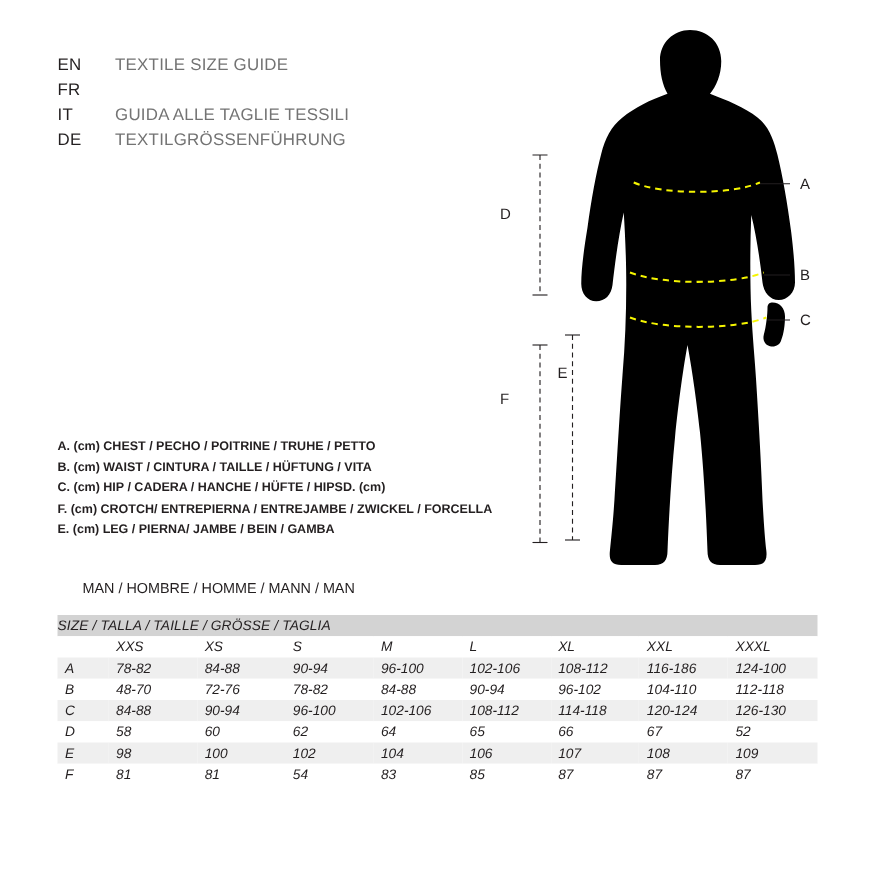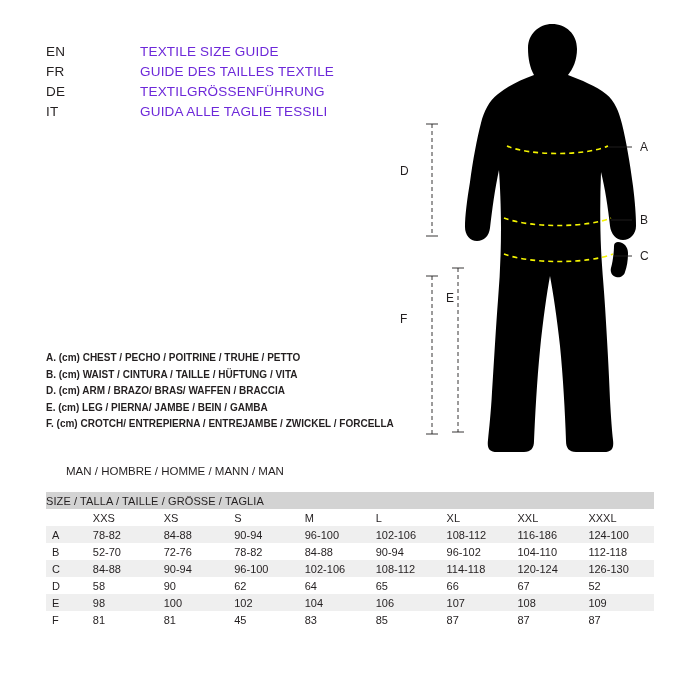--- a/index.html
+++ b/index.html
@@ -35,22 +35,21 @@
     height: 20px;
     font-size: 13.5px;
     letter-spacing: 0.2px;
   }
   .title-lang {
     width: 46px;
     flex: 0 0 46px;
     color: #231f20;
   }
   .title-text {
-    color: #6d28d9;
-    margin-left: 48px;
+    color: #737373;
   }
 
   
   .legend-block {
     position: absolute;
     left: 46px;
     top: 350px;
     width: 420px;
   }
   .legend-line {
@@ -84,20 +83,21 @@
     position: absolute;
     left: 46px;
     top: 492px;
     width: 608px;
   }
   table.size-table {
     border-collapse: collapse;
     width: 608px;
     font-size: 11px;
     color: #231f20;
+    font-style: italic;
   }
   table.size-table td, table.size-table th {
     padding: 0;
     height: 17px;
     font-weight: normal;
     text-align: left;
   }
   .caption-row td {
     background: #d3d3d3;
     height: 18px;
@@ -127,38 +127,37 @@
 
 <div class="page">
 
   <div class="title-block">
     <div class="title-row">
       <span class="title-lang">EN</span>
       <span class="title-text">TEXTILE SIZE GUIDE</span>
     </div>
     <div class="title-row">
       <span class="title-lang">FR</span>
-      <span class="title-text">GUIDE DES TAILLES TEXTILE</span>
+    </div>
+    <div class="title-row">
+      <span class="title-lang">IT</span>
+      <span class="title-text">GUIDA ALLE TAGLIE TESSILI</span>
     </div>
     <div class="title-row">
       <span class="title-lang">DE</span>
       <span class="title-text">TEXTILGRÖSSENFÜHRUNG</span>
     </div>
-    <div class="title-row">
-      <span class="title-lang">IT</span>
-      <span class="title-text">GUIDA ALLE TAGLIE TESSILI</span>
-    </div>
   </div>
 
   <div class="legend-block">
     <div class="legend-line">A. (cm) CHEST / PECHO / POITRINE / TRUHE / PETTO</div>
     <div class="legend-line">B. (cm) WAIST / CINTURA / TAILLE / HÜFTUNG / VITA</div>
-    <div class="legend-line">D. (cm) ARM / BRAZO/ BRAS/ WAFFEN / BRACCIA</div>
+    <div class="legend-line">C. (cm) HIP / CADERA / HANCHE / HÜFTE / HIPSD. (cm)</div>
+    <div class="legend-line">F. (cm) CROTCH/ ENTREPIERNA / ENTREJAMBE / ZWICKEL / FORCELLA</div>
     <div class="legend-line">E. (cm) LEG / PIERNA/ JAMBE / BEIN / GAMBA</div>
-    <div class="legend-line">F. (cm) CROTCH/ ENTREPIERNA / ENTREJAMBE / ZWICKEL / FORCELLA</div>
   </div>
 
   <div class="gender-line">MAN / HOMBRE / HOMME / MANN / MAN</div>
 
   <div class="figure">
     <svg width="290" height="460" viewBox="0 0 290 460" xmlns="http://www.w3.org/2000/svg">
 
       <g>
         <path fill="#000000" d="
           M128,28
@@ -266,21 +265,21 @@
           <td class="val">90-94</td>
           <td class="val">96-100</td>
           <td class="val">102-106</td>
           <td class="val">108-112</td>
           <td class="val">116-186</td>
           <td class="val">124-100</td>
         </tr>
 
         <tr class="row-odd">
           <td class="lbl">B</td>
-          <td class="val">52-70</td>
+          <td class="val">48-70</td>
           <td class="val">72-76</td>
           <td class="val">78-82</td>
           <td class="val">84-88</td>
           <td class="val">90-94</td>
           <td class="val">96-102</td>
           <td class="val">104-110</td>
           <td class="val">112-118</td>
         </tr>
 
         <tr class="row-even">
@@ -291,21 +290,21 @@
           <td class="val">102-106</td>
           <td class="val">108-112</td>
           <td class="val">114-118</td>
           <td class="val">120-124</td>
           <td class="val">126-130</td>
         </tr>
 
         <tr class="row-odd">
           <td class="lbl">D</td>
           <td class="val">58</td>
-          <td class="val">90</td>
+          <td class="val">60</td>
           <td class="val">62</td>
           <td class="val">64</td>
           <td class="val">65</td>
           <td class="val">66</td>
           <td class="val">67</td>
           <td class="val">52</td>
         </tr>
 
         <tr class="row-even">
           <td class="lbl">E</td>
@@ -316,21 +315,21 @@
           <td class="val">106</td>
           <td class="val">107</td>
           <td class="val">108</td>
           <td class="val">109</td>
         </tr>
 
         <tr class="row-odd">
           <td class="lbl">F</td>
           <td class="val">81</td>
           <td class="val">81</td>
-          <td class="val">45</td>
+          <td class="val">54</td>
           <td class="val">83</td>
           <td class="val">85</td>
           <td class="val">87</td>
           <td class="val">87</td>
           <td class="val">87</td>
         </tr>
       </tbody>
     </table>
   </div>
 

